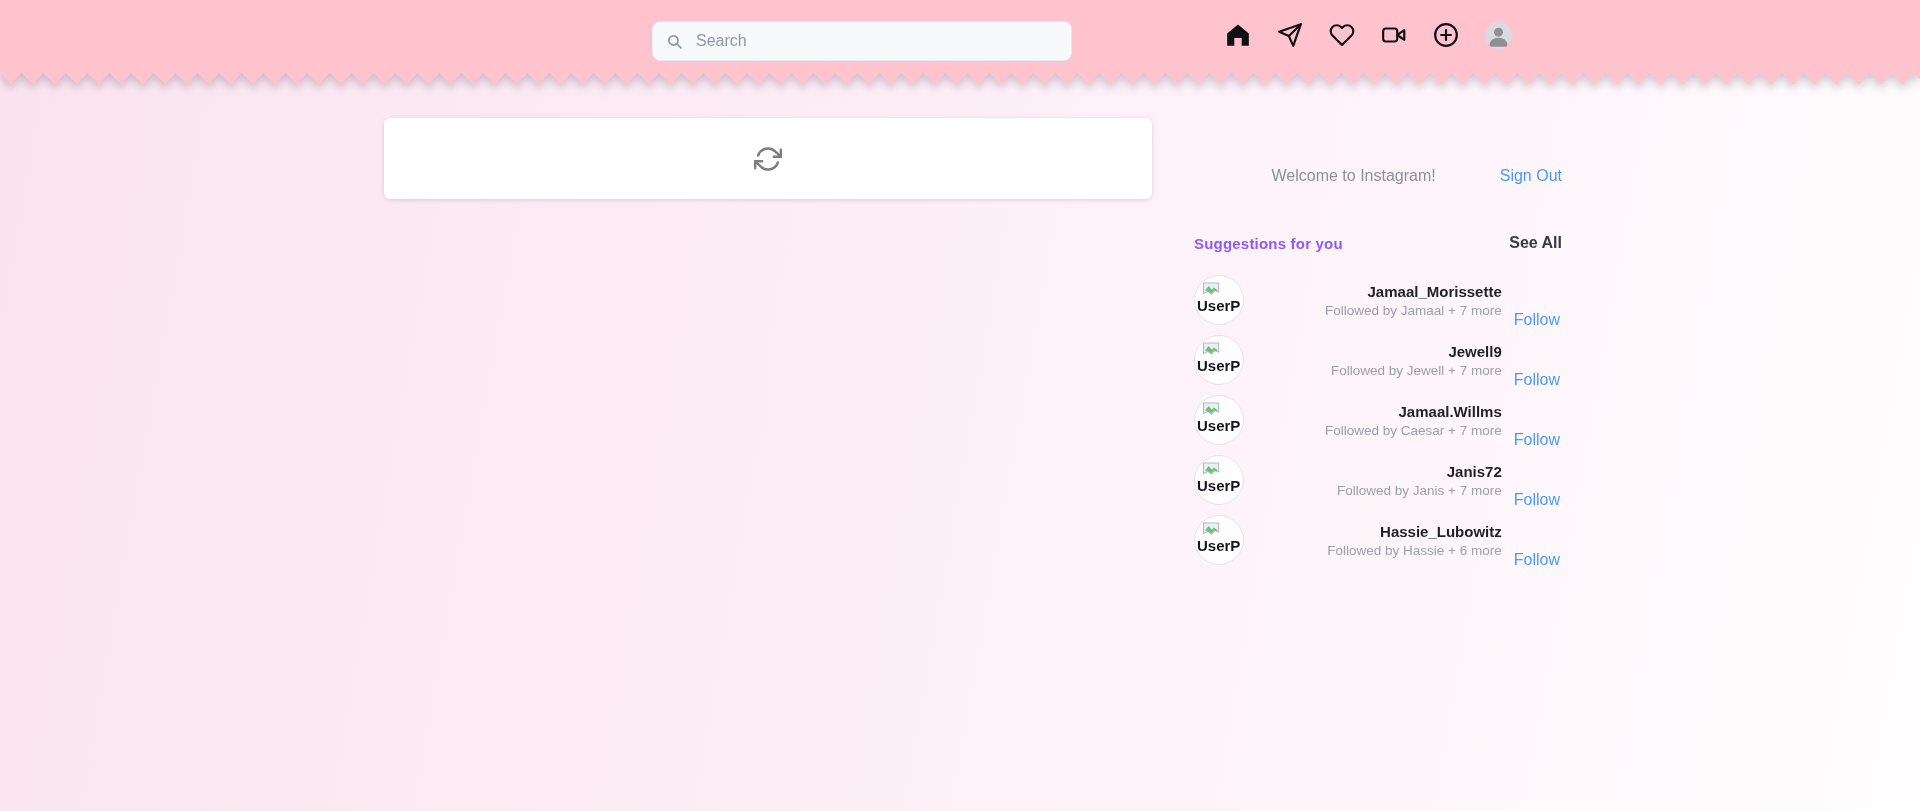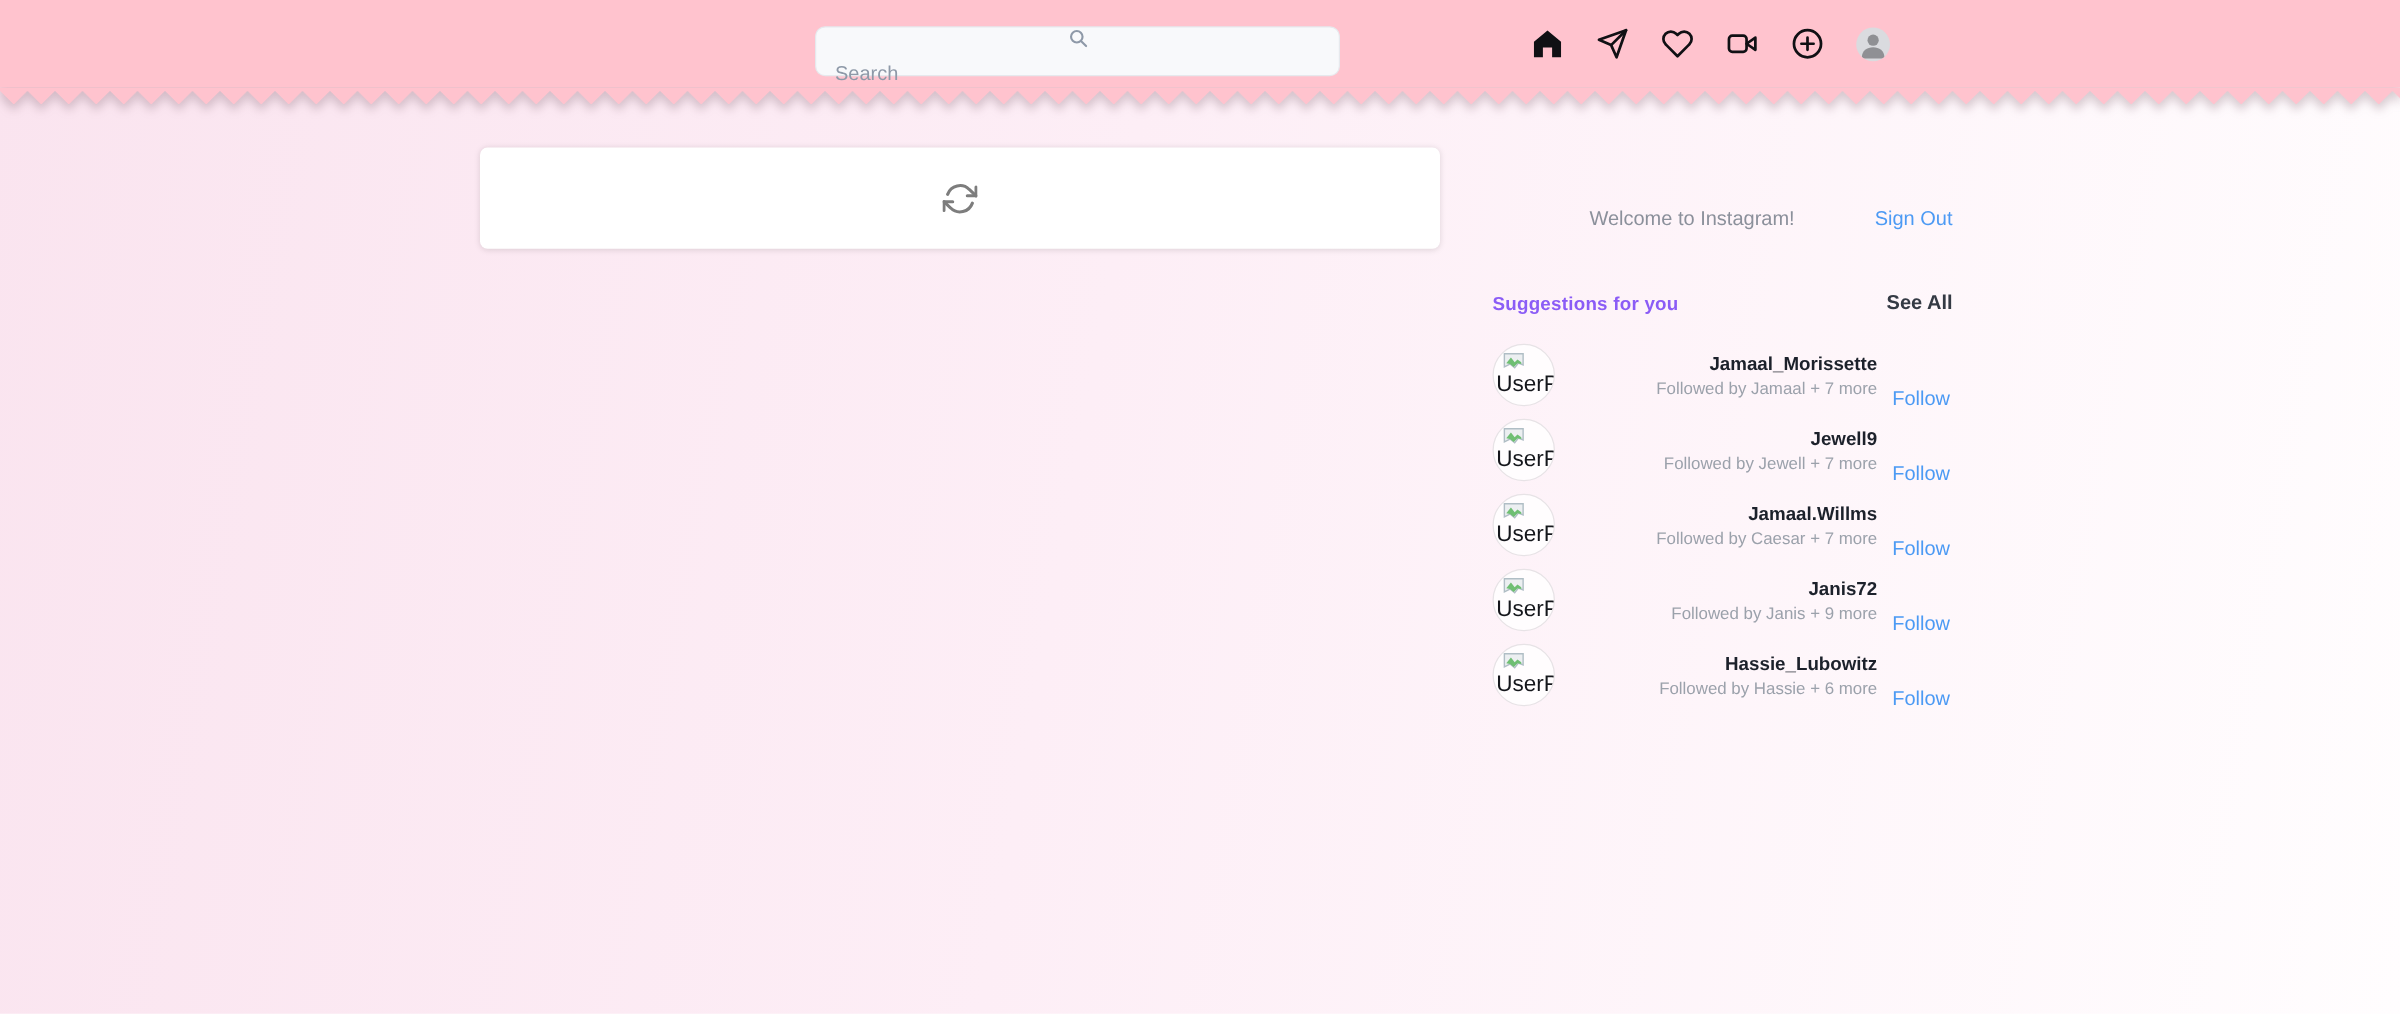--- a/index.html
+++ b/index.html
@@ -17,21 +17,21 @@
   .header {
     height:70px; background:#ffc3ce; position:relative;
   }
   .zigzag {
     height:14px;
     background: conic-gradient(from 315deg at 50% 100%, #ffc3ce 0deg 90deg, rgba(0,0,0,0) 90deg) 0 0 / 22px 14px repeat-x;
   }
   .search-box {
     position:absolute; left:652px; top:21px; width:420px; height:40px;
     background:#f8f9fb; border:1px solid #e6e9ed; border-radius:8px;
-    display:flex; align-items:center; gap:11px; padding:0 13px;flex-direction:column;
+    display:flex; align-items:center; gap:11px; padding:0 13px;
   }
   .search-box svg { flex:none; }
   .search-box input {
     border:none; outline:none; background:transparent;
     font-family:"Liberation Sans", sans-serif;
     font-size:16px; color:#3a4350; width:100%;
   }
   .search-box input::placeholder { color:#8e99a8; }
 
   .nav-icons {
@@ -72,21 +72,21 @@
   .sugg-list { margin-top:15px; }
   .sugg-row { height:60px; display:flex; align-items:center; gap:12px; }
   .avatar {
     width:50px; height:50px; border-radius:50%; flex:none;
     border:1px solid #e7e3e6; background:#fffdfe; overflow:hidden;
     position:relative; cursor:pointer;
   }
   .avatar .broken-ic { position:absolute; top:5px; left:7px; }
   .avatar .alt-text {
     position:absolute; top:21px; left:2px; white-space:nowrap;
-    font-size:18px; color:#15171c;
+    font-size:15px; color:#15171c;font-weight:bold;
   }
   .user-info { flex:1; display:flex; flex-direction:column; gap:3px; min-width:0; }
   .username { font-weight:bold; font-size:15px; color:#1c212b; cursor:pointer; }
   .followed-by { font-size:13.5px; color:#9ba1ab; }
   .follow-link { color:#4c9af4; font-size:16px; cursor:pointer; flex:none; padding-right:2px;margin-top:39px; }
 </style>
 </head>
 <body>
 
 <div class="header-wrap">
@@ -200,21 +200,21 @@
     <div class="sugg-row">
       <span class="avatar">
         <svg class="broken-ic" width="18" height="16" viewBox="0 0 24 20">
           <path fill="#eceff1" stroke="#b0bec5" stroke-width="1.5" d="M2 2h20v12l-5-2-4 5-5-4-6 3z"></path>
           <path fill="#6fbf73" d="M4 12l5-6 4 5 3-3 4 3v2l-4-1-4 4-4-3z"></path>
         </svg>
         <span class="alt-text">UserP</span>
       </span>
       <span class="user-info">
         <span class="username">Janis72</span>
-        <span class="followed-by">Followed by Janis + 9 more</span>
+        <span class="followed-by">Followed by Janis + 7 more</span>
       </span>
       <span class="follow-link">Follow</span>
     </div>
 
     <div class="sugg-row">
       <span class="avatar">
         <svg class="broken-ic" width="18" height="16" viewBox="0 0 24 20">
           <path fill="#eceff1" stroke="#b0bec5" stroke-width="1.5" d="M2 2h20v12l-5-2-4 5-5-4-6 3z"></path>
           <path fill="#6fbf73" d="M4 12l5-6 4 5 3-3 4 3v2l-4-1-4 4-4-3z"></path>
         </svg>

